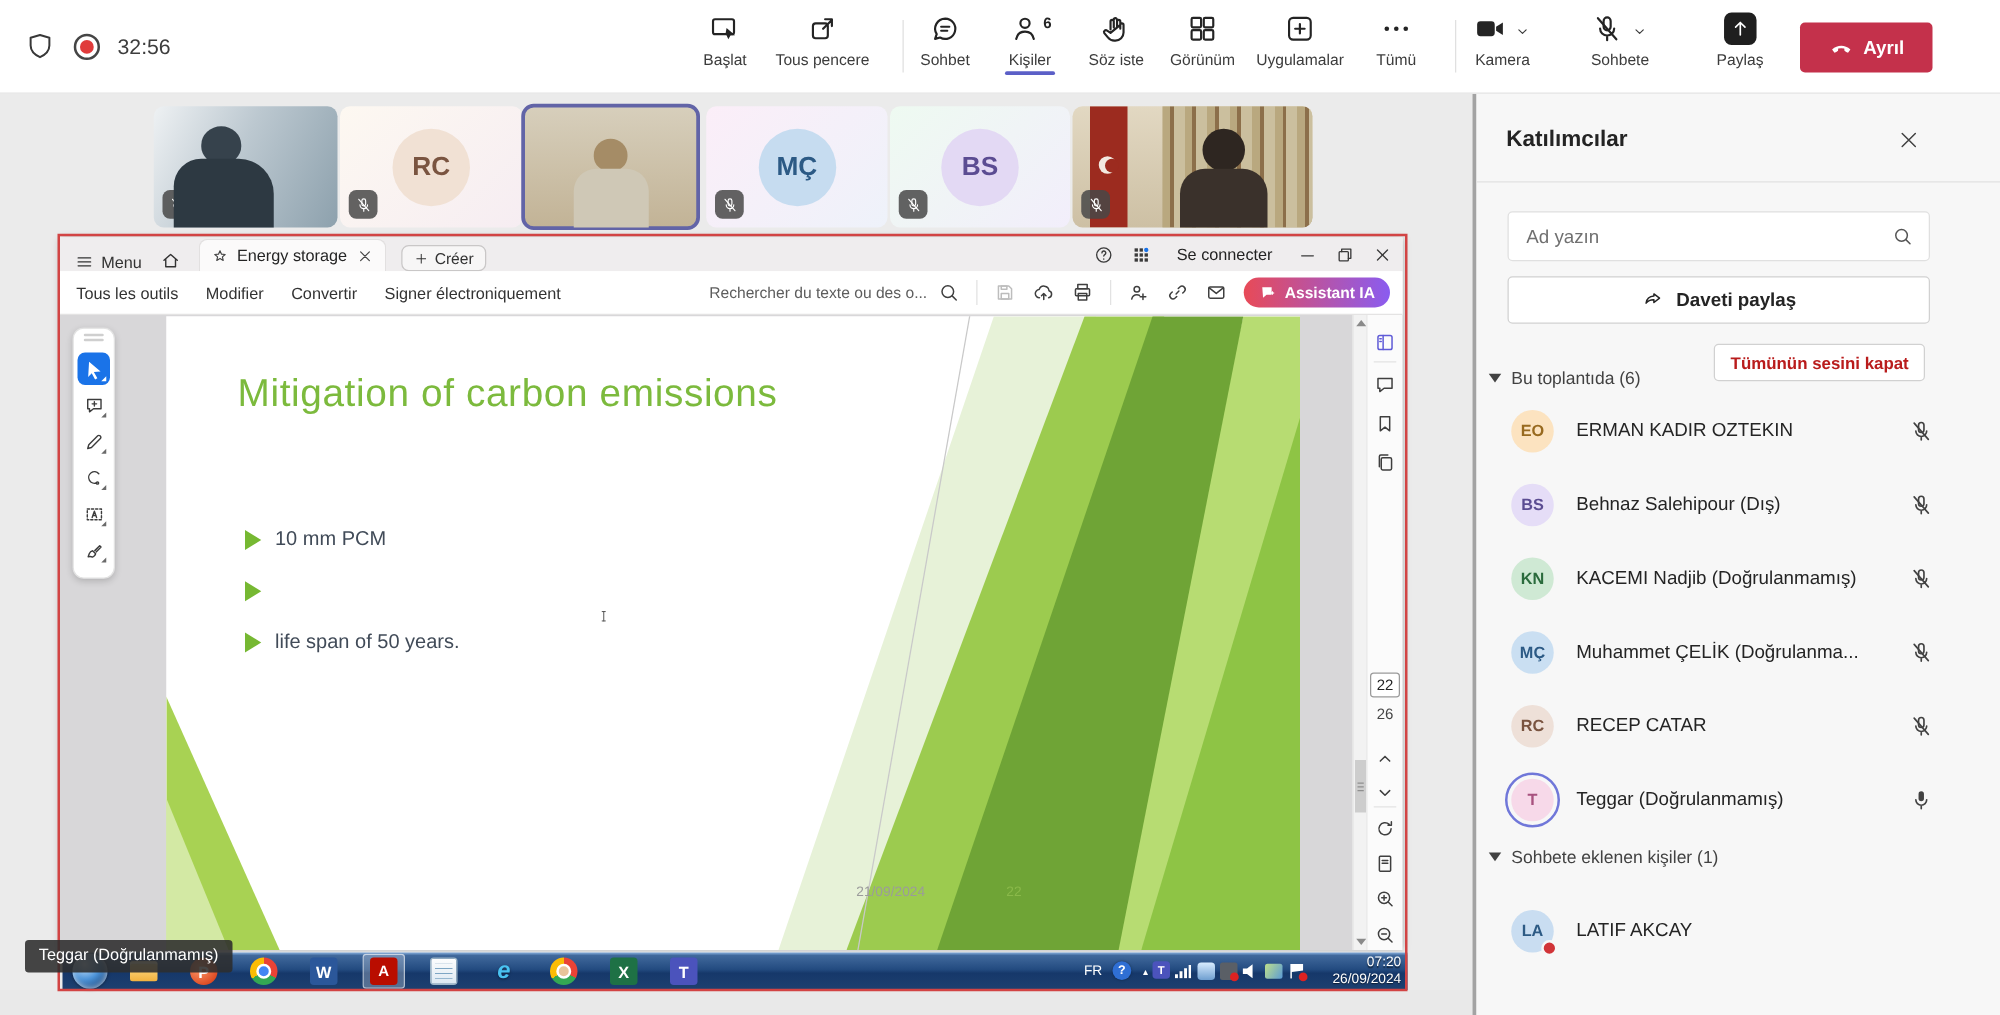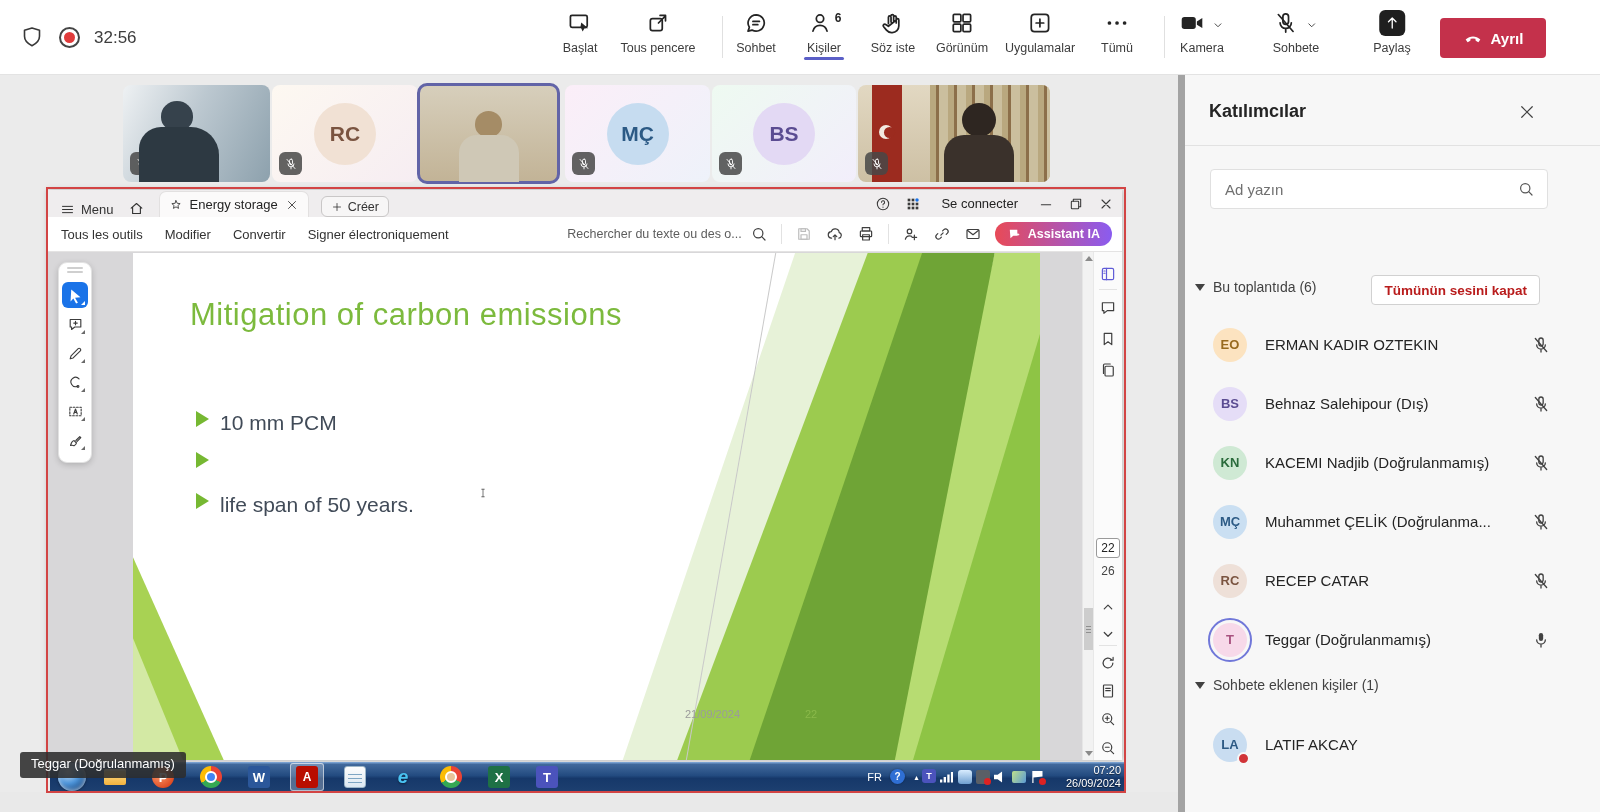--- a/index.html
+++ b/index.html
@@ -105,21 +105,21 @@
   .sh-a{inset:0;background:#e7f2d8;clip-path:polygon(73% 0,54% 100%,70% 100%,82% 0)}
   .sh-b{inset:0;background:#9ccb4f;clip-path:polygon(81% 0,60% 100%,100% 100%,100% 42%,88% 0)}
   .sh-d{inset:0;background:#b7dc72;clip-path:polygon(95% 0,82% 100%,100% 100%,100% 0)}
   .sh-c{inset:0;background:#6fa436;clip-path:polygon(87% 0,68% 100%,84% 100%,95% 0)}
   .sh-e{inset:0;background:#8ec445;clip-path:polygon(100% 16%,86% 100%,100% 100%)}
   .sh-f{inset:0;background:#a8d253;clip-path:polygon(0 60%,0 100%,10% 100%)}
   .sh-g{inset:0;background:#d3e9a4;clip-path:polygon(0 76%,0 100%,5.5% 100%)}
   .sh-line{left:71%;top:-2%;width:1px;height:106%;background:#c9c9c9;transform:rotate(10deg);transform-origin:top}
   .slide-title{position:absolute;left:57px;top:44px;font-size:31px;letter-spacing:.5px;color:#7cba3d}
   .bullets{position:absolute;left:63px;top:158px}
-  .bullet{display:flex;height:41px;font-size:21px;color:#414b58}
+  .bullet{display:flex;align-items:center;height:41px;font-size:16px;color:#414b58}
   .tri{width:0;height:0;border-left:13px solid #76b832;border-top:8px solid transparent;border-bottom:8px solid transparent;margin-right:11px}
   .slide-date{position:absolute;left:552px;top:455px;font-size:11px;color:#9b9b9b}
   .slide-pagenum{position:absolute;left:672px;top:455px;font-size:11px;color:#8ab94a}
   .ibeam{position:absolute;left:344px;top:232px;width:12px;height:16px;color:#555}
 
   
   .vscroll{position:absolute;right:29px;top:0;width:11px;height:508px;background:#f2f2f2;border-left:1px solid #e6e6e6}
   .vs-arrow{position:absolute;left:2px;width:0;height:0;border-left:4px solid transparent;border-right:4px solid transparent}
   .vs-up{top:4px;border-bottom:5px solid #8a8a8a}
   .vs-down{bottom:4px;border-top:5px solid #8a8a8a}
@@ -170,21 +170,21 @@
   .tr-volume i{width:13px;height:12px;background:#fff;clip-path:polygon(0 32%,28% 32%,62% 4%,62% 96%,28% 68%,0 68%)}
   .tr-display i{width:14px;height:12px;border-radius:2px;background:linear-gradient(120deg,#bfe08a,#5b9bd5)}
   .tr-flag i{width:12px;height:12px;background:#fff;clip-path:polygon(15% 0,15% 100%,25% 100%,25% 55%,100% 45%,100% 0)}
   .tr-flag::after{content:"";position:absolute;right:-1px;bottom:0;width:7px;height:7px;border-radius:50%;background:#d22}
   .tk-clock{position:absolute;right:5px;top:2px;color:#fff;font-size:11px;line-height:13px;text-align:right;text-shadow:0 1px 1px rgba(0,0,0,.6);cursor:default}
   .share-tooltip{left:20px;top:752px;height:26px;padding:4px 11px;background:rgba(44,44,44,.88);border-radius:3px;color:#fff;
     font-size:13px;z-index:35;white-space:nowrap}
   .bottom-strip{left:0;top:792px;width:1600px;height:20px;background:#e9e9e9}
 
   
-  .panel{position:absolute;left:1178px;top:75px;width:422px;height:737px;background:#f7f7f7;border-left:7px solid #a3a3a3;z-index:25}
+  .panel{position:absolute;left:1178px;top:75px;width:422px;height:737px;background:#f7f7f7;border-left:3px solid #a3a3a3;z-index:25}
   .panel-title{position:absolute;left:24px;top:26px;font-size:18px;font-weight:bold;color:#242424}
   .panel-close{position:absolute;right:64px;top:28px;width:18px;height:18px;color:#424242;cursor:pointer}
   .panel-hr{position:absolute;left:0;top:70px;width:100%;height:1px;background:#e2e2e2}
   .psearch{position:absolute;left:25px;top:94px;width:338px;height:40px;background:#fff;border:1px solid #e0e0e0;border-radius:4px;
     display:flex;align-items:center;padding:0 12px;cursor:text}
   .psearch input{flex:1;border:0;outline:0;font-size:15px;font-family:inherit;color:#242424;background:transparent}
   .psearch input::placeholder{color:#707070}
   .psearch .icon{width:18px;height:18px;color:#555}
   .invite-btn{position:absolute;left:25px;top:146px;width:338px;height:38px;background:#fff;border:1px solid #d1d1d1;border-radius:4px;
     display:flex;align-items:center;justify-content:center;gap:10px;font-size:15px;font-weight:bold;color:#242424;font-family:inherit;cursor:pointer}
@@ -811,21 +811,29 @@
     <span class="panel-hr"></span>
     <label class="psearch">
       <input placeholder="Ad yazın" style="">
       <span class="icon">
           <svg viewBox="0 0 24 24">
             <circle cx="11" cy="11" r="6.2"></circle>
             <path d="M15.6 15.6L20 20"></path>
           </svg>
         </span>
     </label>
-    <span class="psec" style="top:204px">
+    <button class="invite-btn">
+      <span class="icon">
+          <svg viewBox="0 0 24 24">
+            <path d="M13.5 5.5L19.5 10l-6 4.7v-3c-3.6-.2-6.2 1-8.3 3.6.6-4.5 3.2-7.2 8.3-7.5z"></path>
+          </svg>
+        </span>
+      <span>Daveti paylaş</span>
+    </button>
+    <span class="psec" style="top:219px">
       <span class="caret"></span>
       <span>Bu toplantıda (6)</span>
     </span>
     <button class="muteall-btn">Tümünün sesini kapat</button>
     <span id="plist"><div class="prow" style="top:240px">
       <span class="pavatar " style="background:#fce3c0;color:#986a1f">EO</span>
       <span class="pname">ERMAN KADIR OZTEKIN</span>
       <span class="pmic"><span class="icon ">
               <svg viewBox="0 0 24 24">
                 <rect x="9.4" y="3.6" width="5.2" height="9.6" rx="2.6"></rect>

